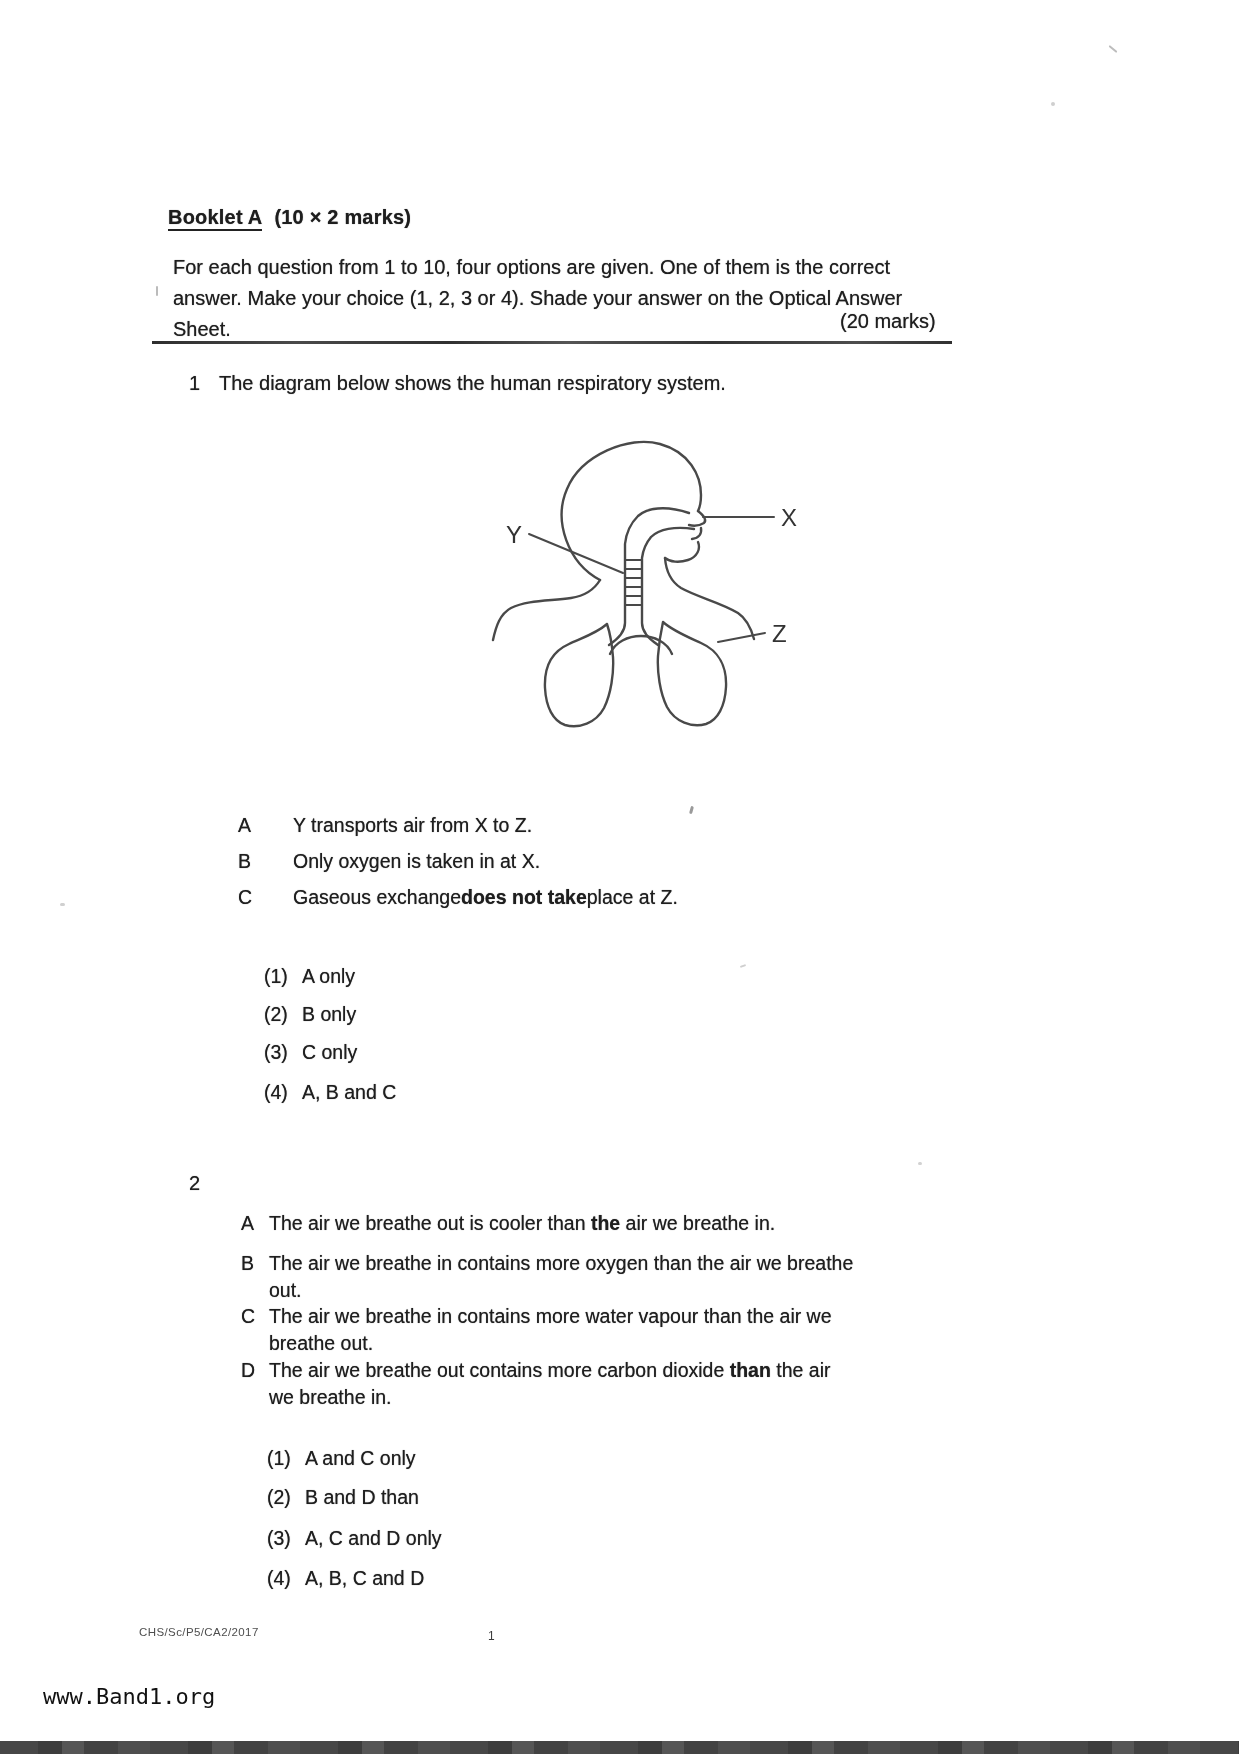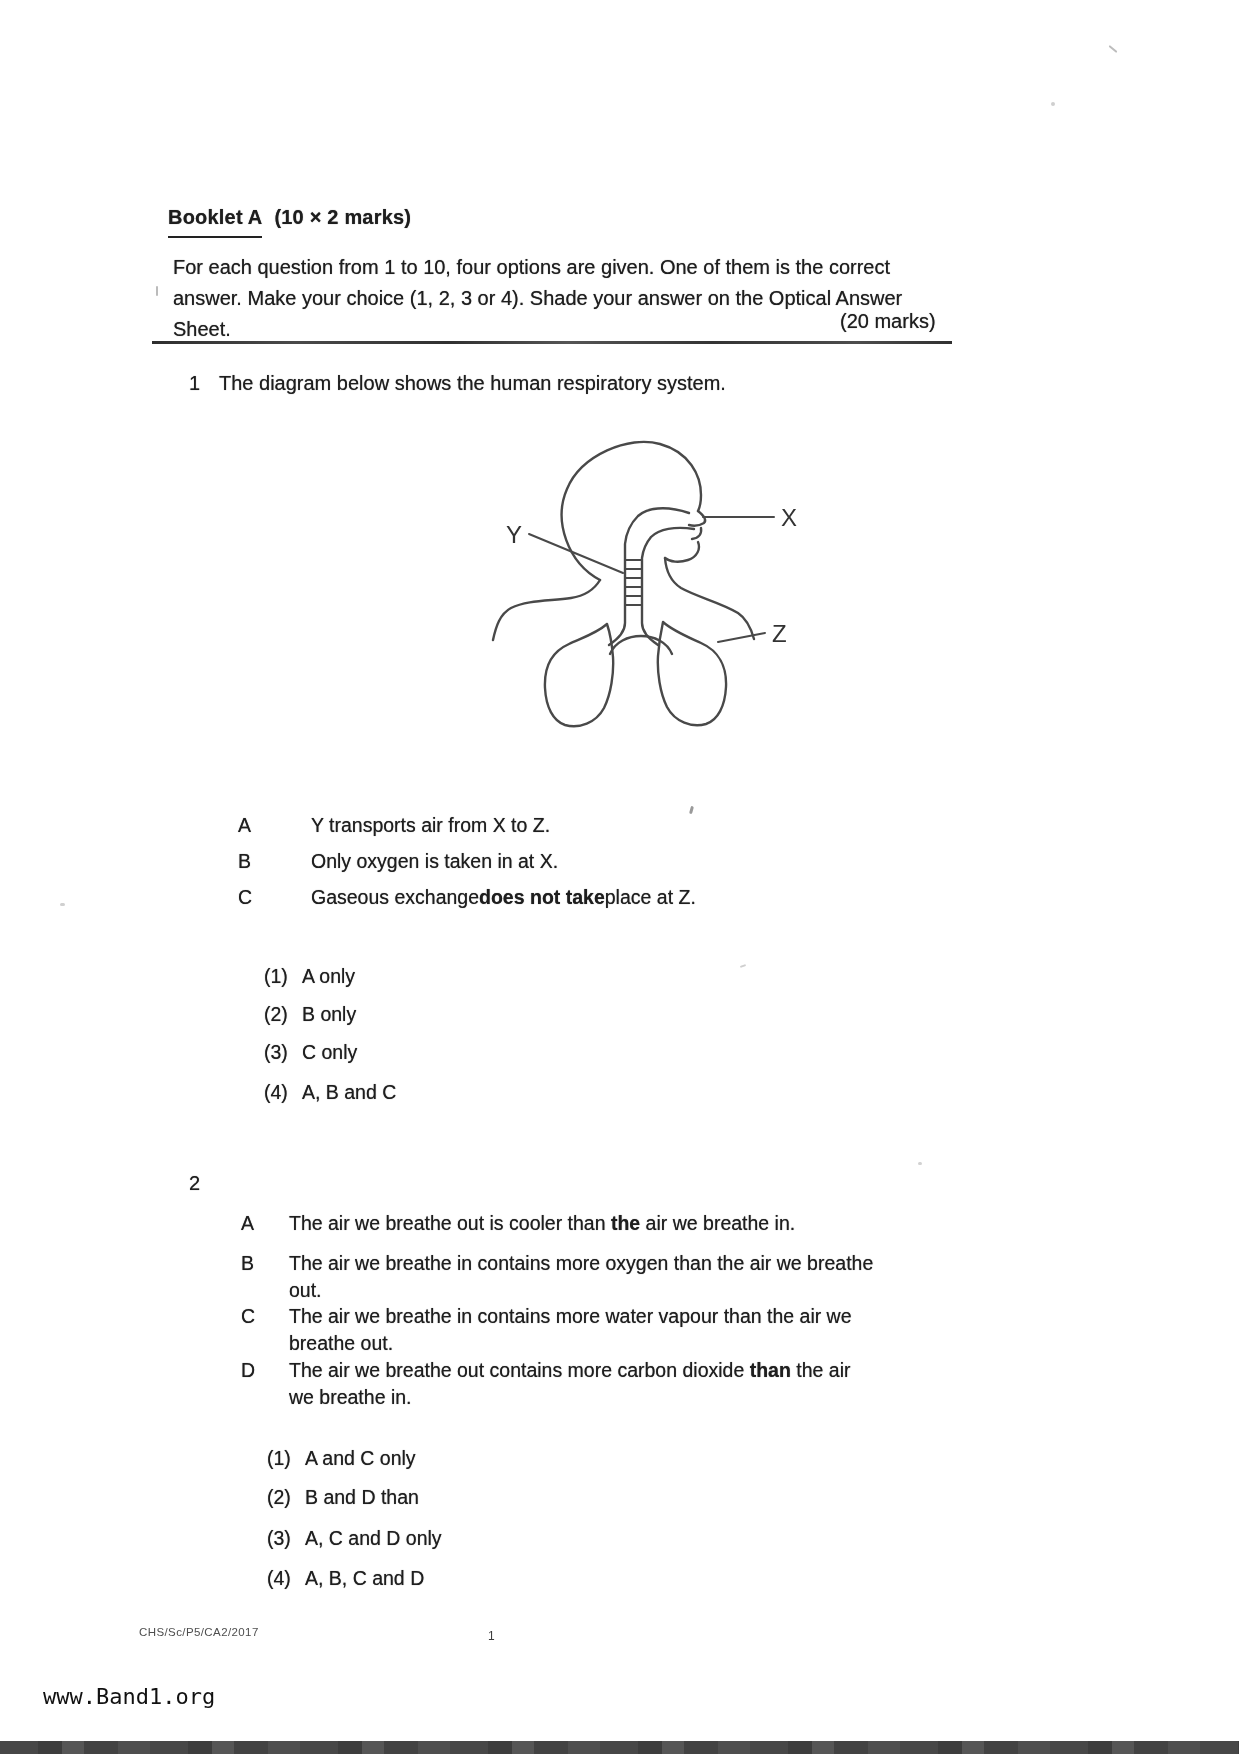--- a/index.html
+++ b/index.html
@@ -4,37 +4,37 @@
 <style>
   html,body{margin:0;padding:0;background:#ffffff;}
   .page{position:relative;width:1239px;height:1754px;background:#ffffff;overflow:hidden;
         font-family:"Liberation Sans", sans-serif;color:#1e1e1e;}
   .paper{position:absolute;inset:0;filter:blur(0.35px);}
   .scan-text{text-shadow:0 0 0.8px rgba(25,25,25,0.75);}
   .abs{position:absolute;}
 
   
   .booklet-header{left:168px;top:206px;font-size:20px;font-weight:700;letter-spacing:0.2px;}
-  .booklet-title{border-bottom:2.6px solid #222;padding-bottom:8px;}
+  .booklet-title{border-bottom:2.6px solid #222;padding-bottom:1px;}
   .booklet-marks{margin-left:12px;}
 
   
   .instructions{left:173px;top:252px;width:790px;font-size:20px;line-height:31px;white-space:pre-wrap;}
   .marks-note{right:292px;top:310px;font-size:20px;}
   .section-rule{left:152px;top:341px;width:800px;height:2.6px;
     background:linear-gradient(90deg,#2e2e2e 0%,#4a4a4a 18%,#303030 37%,#555 52%,#343434 70%,#4d4d4d 88%,#303030 100%);}
 
   
   .q-number{font-size:20px;}
   .q-text{font-size:20px;}
   .stmt-row{font-size:19.5px;line-height:27px;}
   .stmt-letter{position:absolute;left:0;top:0;}
   .stmt-text{white-space:pre-wrap;}
-  .q1 .stmt-text{margin-left:73px;width:660px;}
-  .q2 .stmt-text{margin-left:48px;width:700px;}
+  .q1 .stmt-text{margin-left:55px;width:660px;}
+  .q2 .stmt-text{margin-left:28px;width:700px;}
   .opt-row{font-size:19.5px;line-height:26px;}
   .opt-num{position:absolute;left:0;top:0;}
   .opt-label{margin-left:38px;white-space:pre;}
   .b{font-weight:700;}
 
   
   .diagram{left:450px;top:430px;width:360px;height:310px;}
   .diagram svg{display:block;}
 
   

